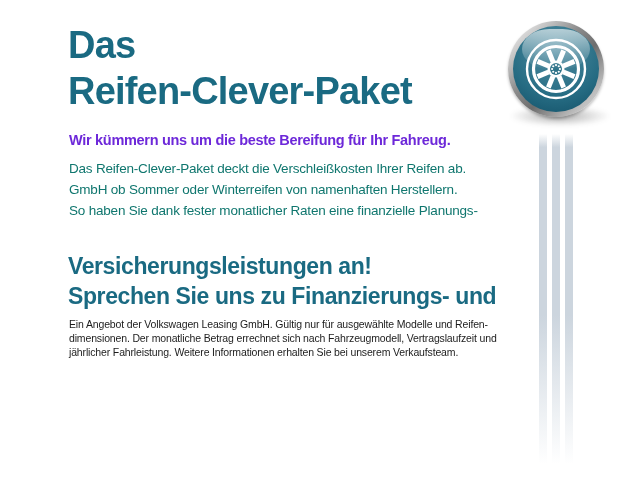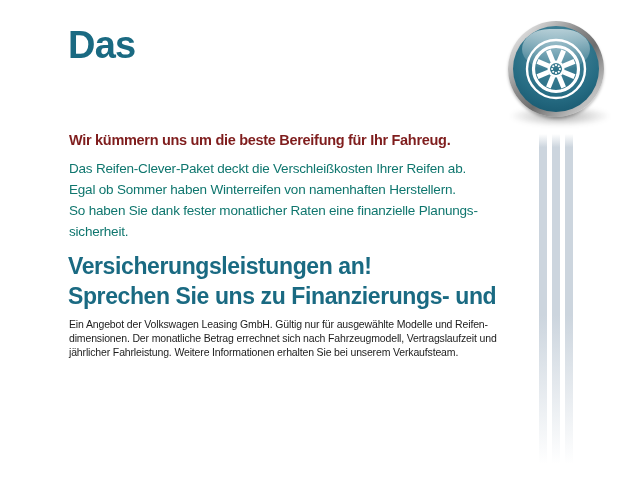--- a/index.html
+++ b/index.html
@@ -17,21 +17,21 @@
     position:absolute; left:54px; top:22px;
     font-size:38px; font-weight:bold; line-height:46px;
     letter-spacing:-0.8px; color:#1a6a82;
   }
   .title .line { display:block; }
 
   
   .subhead {
     position:absolute; left:55px; top:132px;
     font-size:14.5px; font-weight:bold; letter-spacing:-0.3px;
-    color:#7f1d1d;
+    color:#6d28d9;
   }
 
   
   .body-text {
     position:absolute; left:55px; top:158px;
     font-size:13.5px; line-height:21px; letter-spacing:-0.2px;
     color:#0f766e;
   }
   .body-text .line { display:block; }
 
@@ -92,20 +92,21 @@
   .stripe.s2 { left:538px; }
   .stripe.s3 { left:551px; }
 </style>
 </head>
 <body>
 
 <div class="canvas">
 
   <h1 class="title" style="margin:0;">
     <span class="line">Das</span>
+    <span class="line">Reifen-Clever-Paket</span>
   </h1>
 
   <div class="ball-shadow"></div>
   <div class="ball">
     <div class="ball-inner">
       <svg width="66" height="66" viewBox="-33 -33 66 66">
         <g stroke="#ffffff" fill="none">
           <circle r="29" stroke-width="2.4"></circle>
           <circle r="22.5" stroke-width="3.2"></circle>
           <g stroke-width="5">
@@ -133,23 +134,22 @@
         </g>
       </svg>
       <div class="gloss"></div>
     </div>
   </div>
 
   <div class="subhead">Wir kümmern uns um die beste Bereifung für Ihr Fahreug.</div>
 
   <div class="body-text">
     <span class="line">Das Reifen-Clever-Paket deckt die Verschleißkosten Ihrer Reifen ab.</span>
-    <span class="line">Egal ob Sommer haben Winterreifen von namenhaften Herstellern.</span>
+    <span class="line">GmbH ob Sommer oder Winterreifen von namenhaften Herstellern.</span>
     <span class="line">So haben Sie dank fester monatlicher Raten eine finanzielle Planungs-</span>
-    <span class="line">sicherheit.</span>
   </div>
 
   <div class="cta">
     <span class="line">Versicherungsleistungen an!</span>
     <span class="line">Sprechen Sie uns zu Finanzierungs- und</span>
   </div>
 
   <div class="disclaimer">
     <span class="line">Ein Angebot der Volkswagen Leasing GmbH. Gültig nur für ausgewählte Modelle und Reifen-</span>
     <span class="line">dimensionen. Der monatliche Betrag errechnet sich nach Fahrzeugmodell, Vertragslaufzeit und</span>

